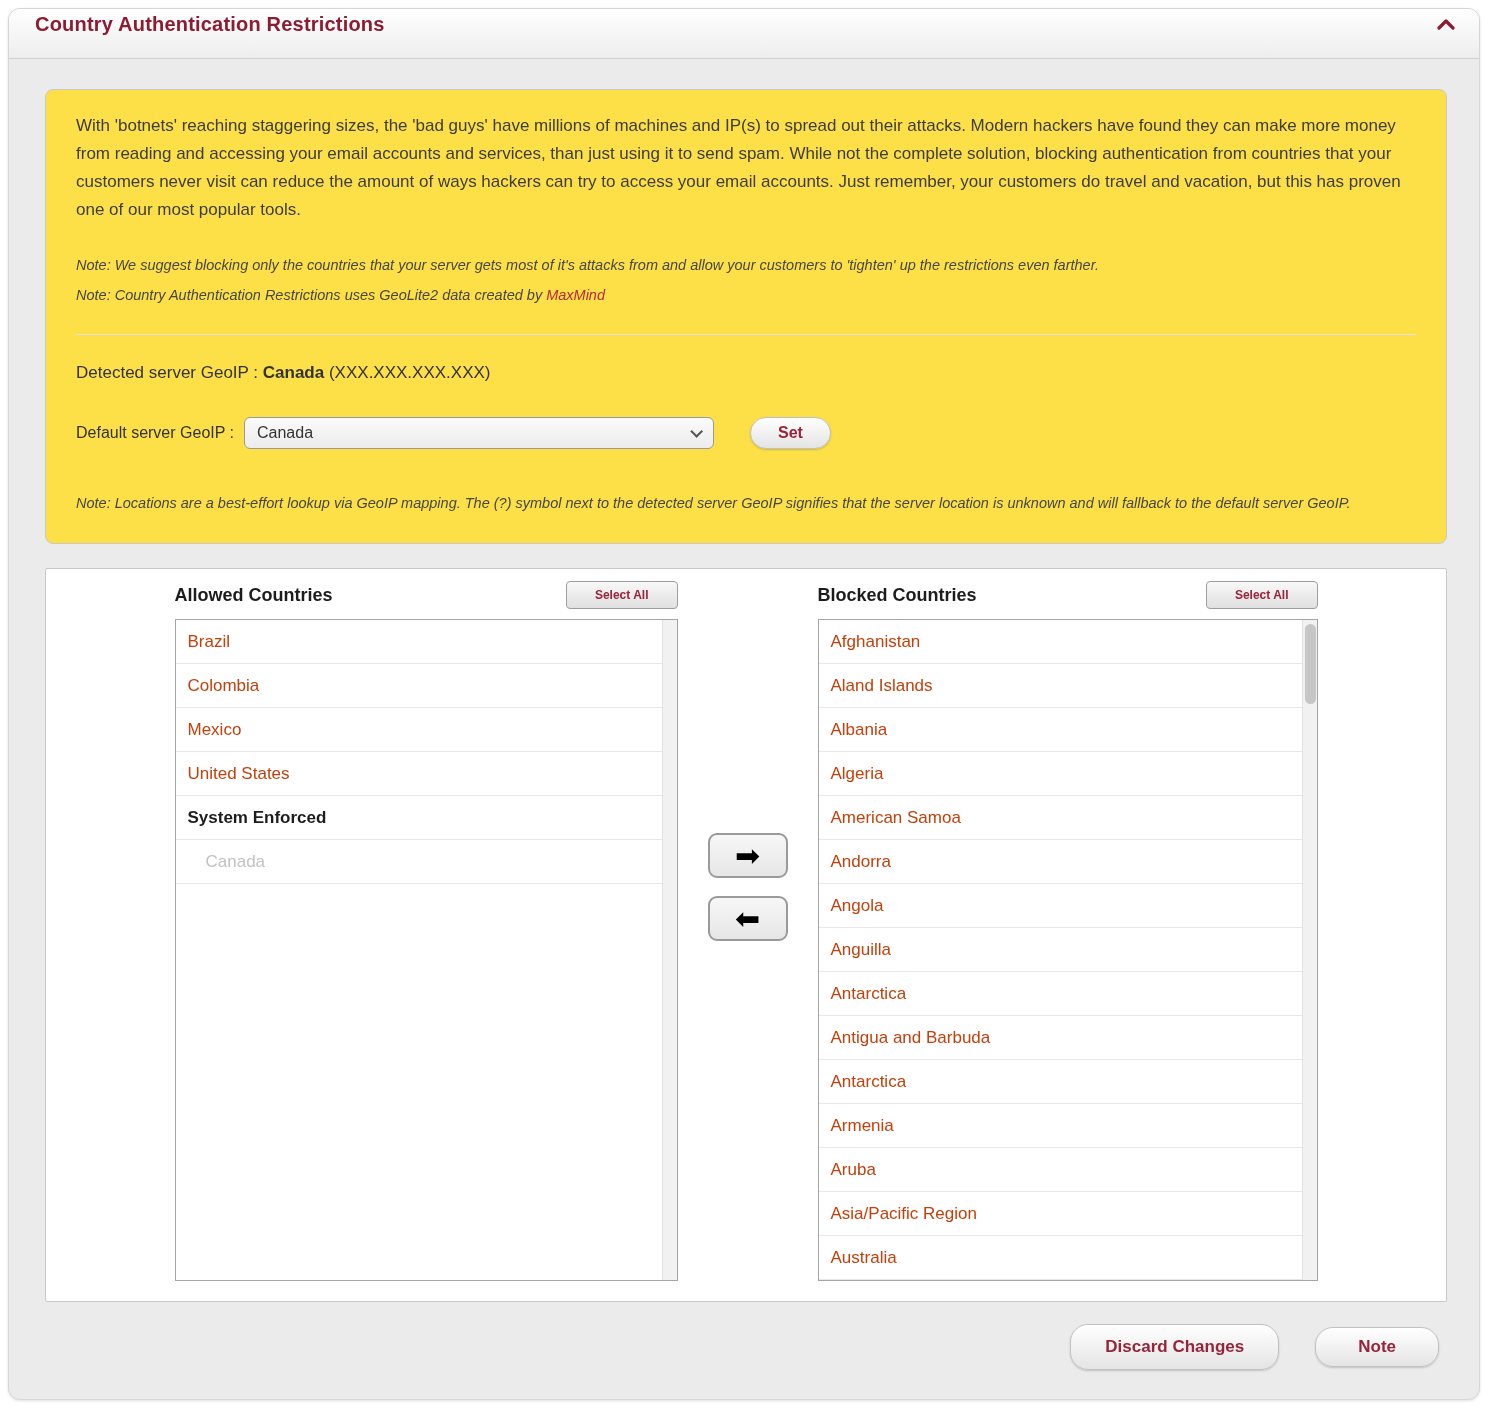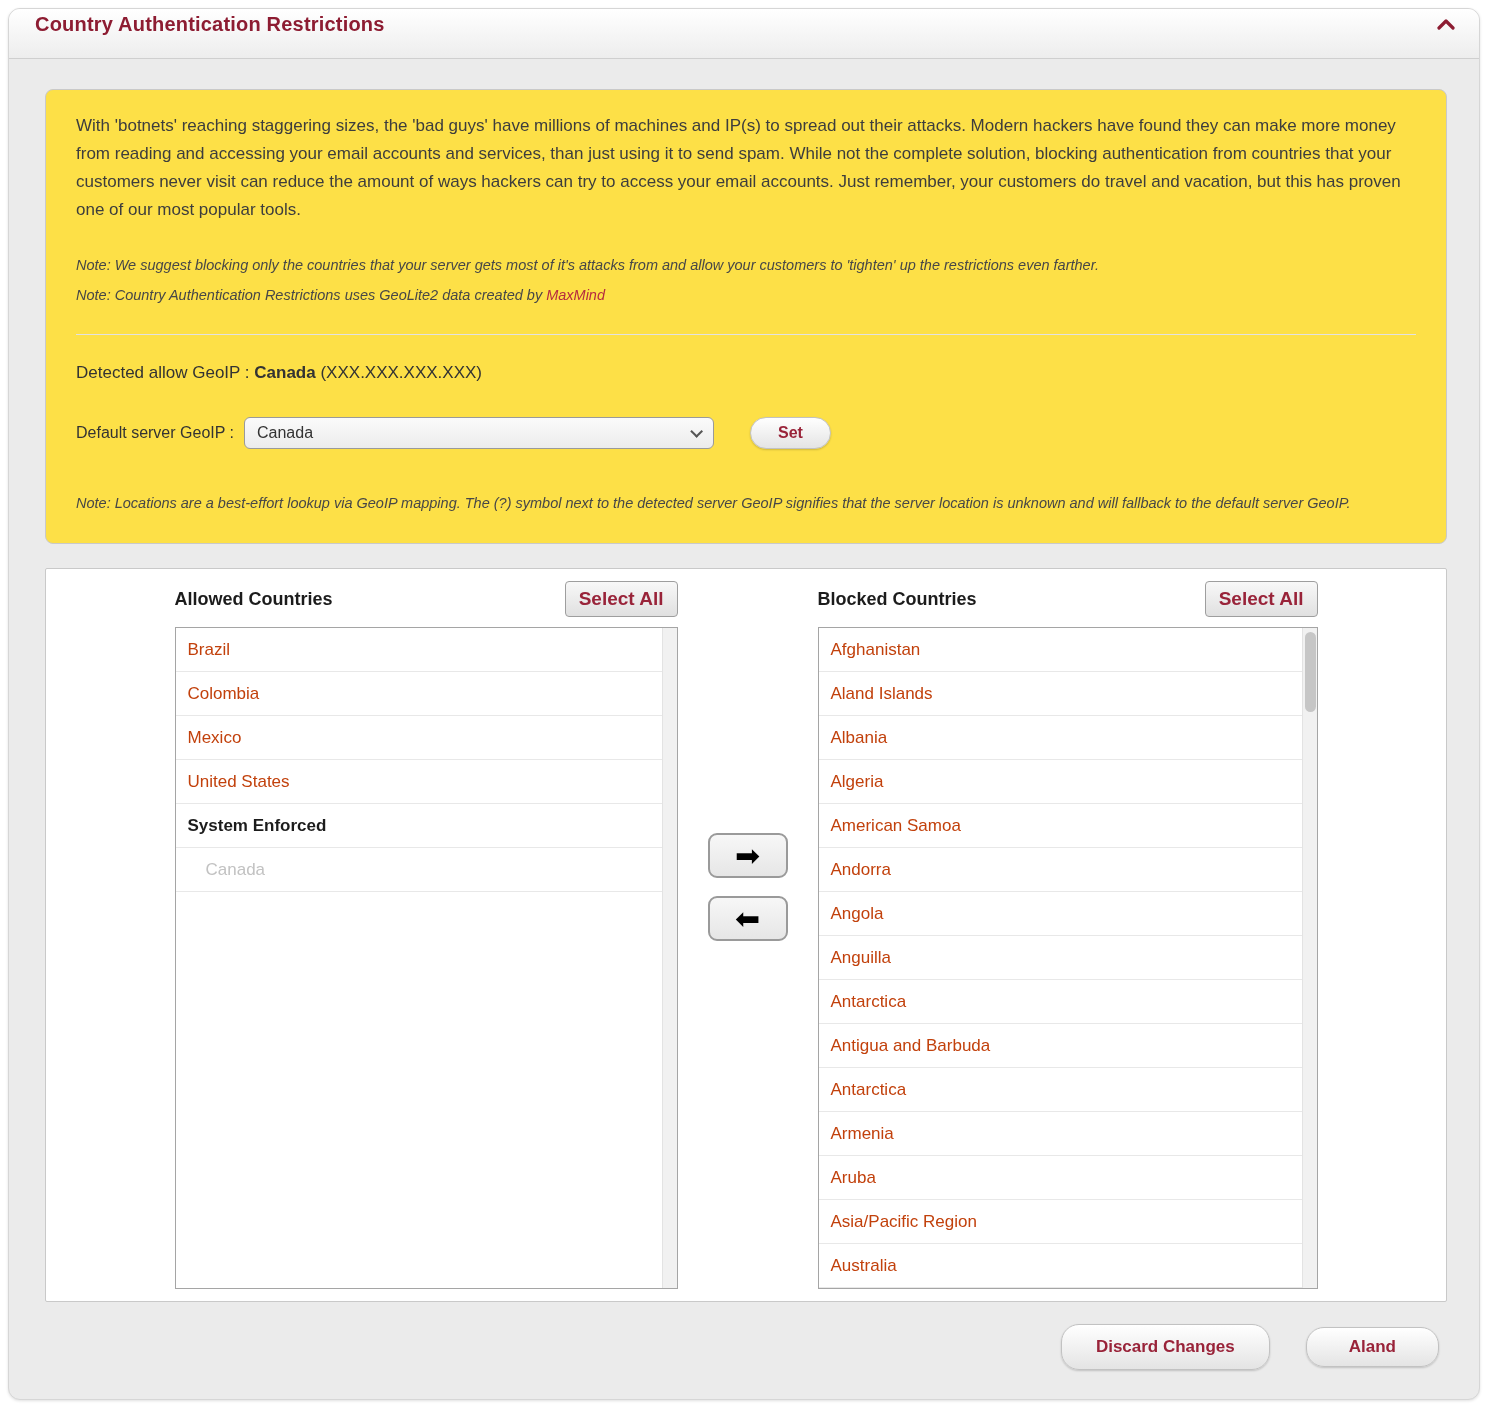--- a/index.html
+++ b/index.html
@@ -68,22 +68,22 @@
     padding: 12px 0 20px 0; height: 734px;
   }
   .lists-row { display: flex; justify-content: center; align-items: flex-start; gap: 30px; }
   .col { width: 503px; }
   .col.blocked { width: 500px; }
   .col-head { display: flex; align-items: center; justify-content: space-between; margin-bottom: 10px; }
   .col-head .col-title { font-size: 18px; font-weight: bold; color: #1c1c1c; }
   .select-all-btn {
     border: 1px solid #9e9e9e; border-radius: 4px;
     background: linear-gradient(#f8f8f8, #e0e0e0);
-    color: #992339; font-weight: bold; font-size: 19px;
-    padding: 6px 13px; cursor: pointer; text-align: right;
+    color: #992339; font-weight: bold; font-size: 12px;
+    padding: 6px 28px; cursor: pointer; text-align: right;
   }
   .list-box {
     position: relative; border: 1px solid #a5a5a5; background: #ffffff;
     height: 662px; overflow: hidden;
   }
   .list-rows { margin-right: 15px; }
   .list-row {
     height: 44px; display: flex; align-items: center;
     padding-left: 12px; font-size: 17px; color: #c2410c;
     border-bottom: 1px solid #e8e8e8; cursor: pointer;
@@ -133,21 +133,21 @@
     <p class="para">With 'botnets' reaching staggering sizes, the 'bad guys' have millions of machines and IP(s) to spread out their attacks. Modern hackers have found they can make more money from reading and accessing your email accounts and services, than just using it to send spam. While not the complete solution, blocking authentication from countries that your customers never visit can reduce the amount of ways hackers can try to access your email accounts. Just remember, your customers do travel and vacation, but this has proven one of our most popular tools.</p>
 
     <div class="notes">
       <div class="note">Note: We suggest blocking only the countries that your server gets most of it's attacks from and allow your customers to 'tighten' up the restrictions even farther.</div>
       <div class="note"><span>Note: Country Authentication Restrictions uses GeoLite2 data created by </span><a>MaxMind</a></div>
     </div>
 
     <hr class="divider">
 
     <div class="detected-line">
-      <span>Detected allow GeoIP :</span>
+      <span>Detected server GeoIP :</span>
       <span class="bold">Canada</span>
       <span>(XXX.XXX.XXX.XXX)</span>
     </div>
 
     <div class="default-row">
       <span class="lbl">Default server GeoIP :</span>
       <div class="select">
         <span>Canada</span>
         <span class="chev-down"></span>
       </div>
@@ -218,16 +218,16 @@
             <div class="scroll-thumb"></div>
           </div>
         </div>
       </div>
 
     </div>
   </div>
 
   <div class="footer">
     <button class="pill-btn">Discard Changes</button>
-    <button class="pill-btn save">Aland</button>
+    <button class="pill-btn save">Note</button>
   </div>
 
 </div>
 
 </body></html>

